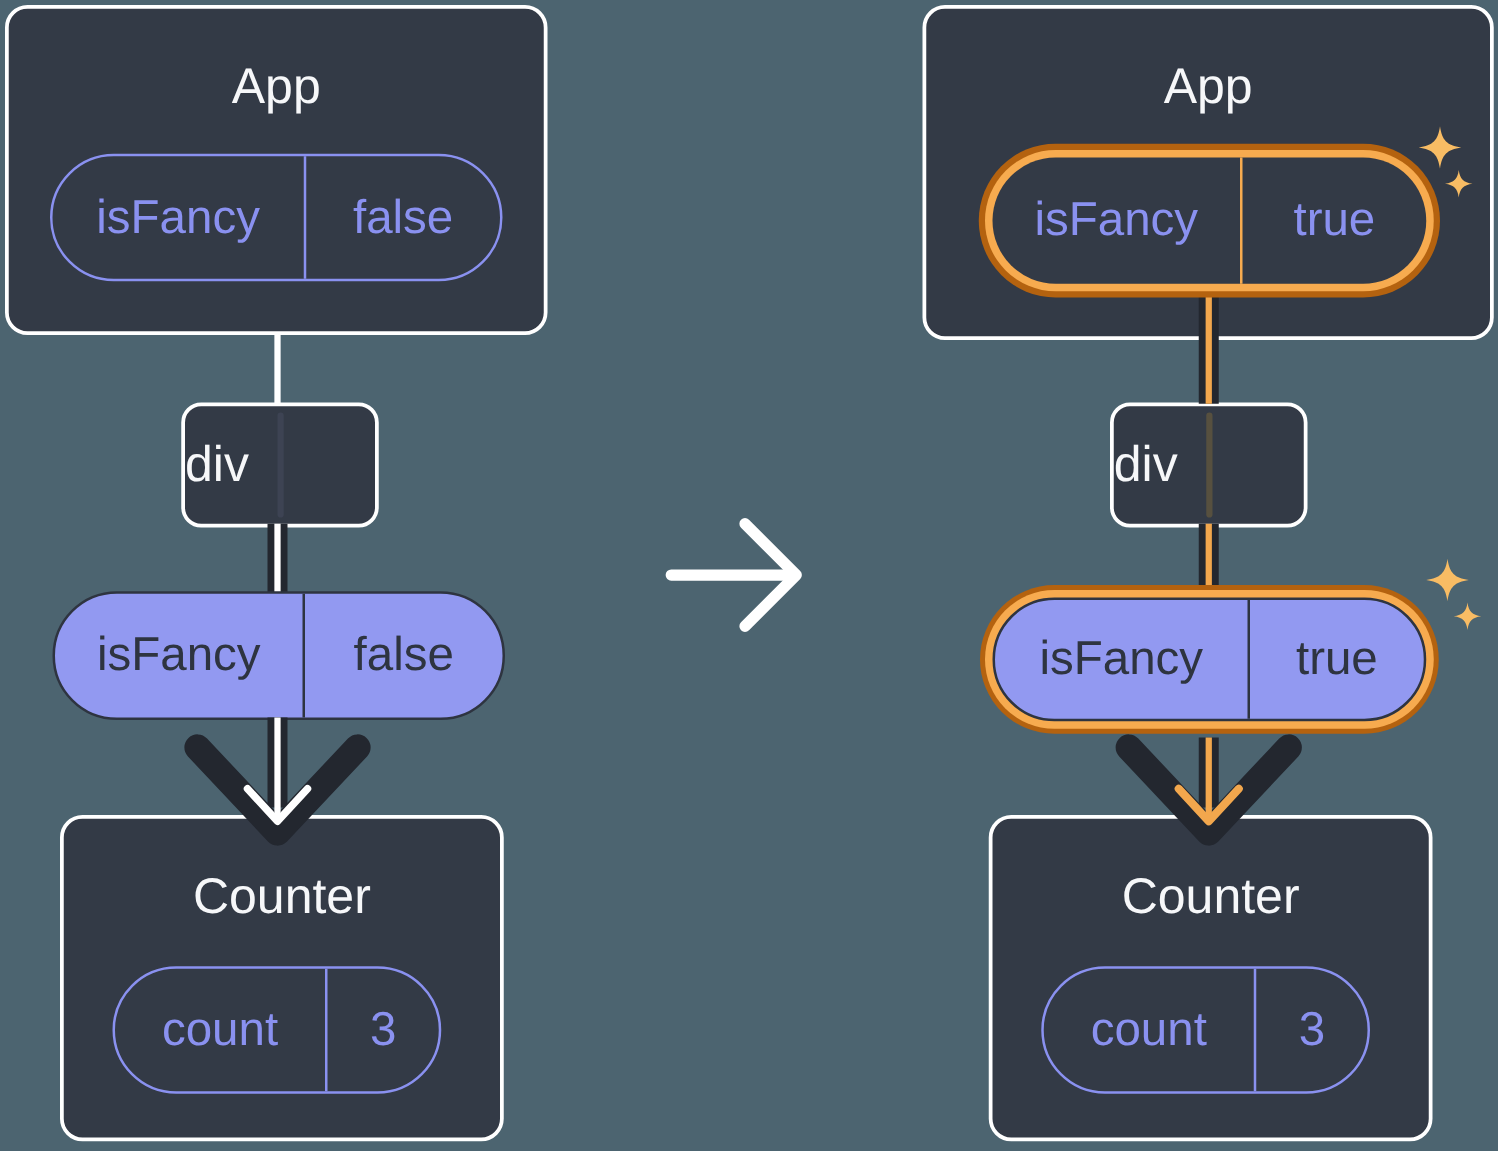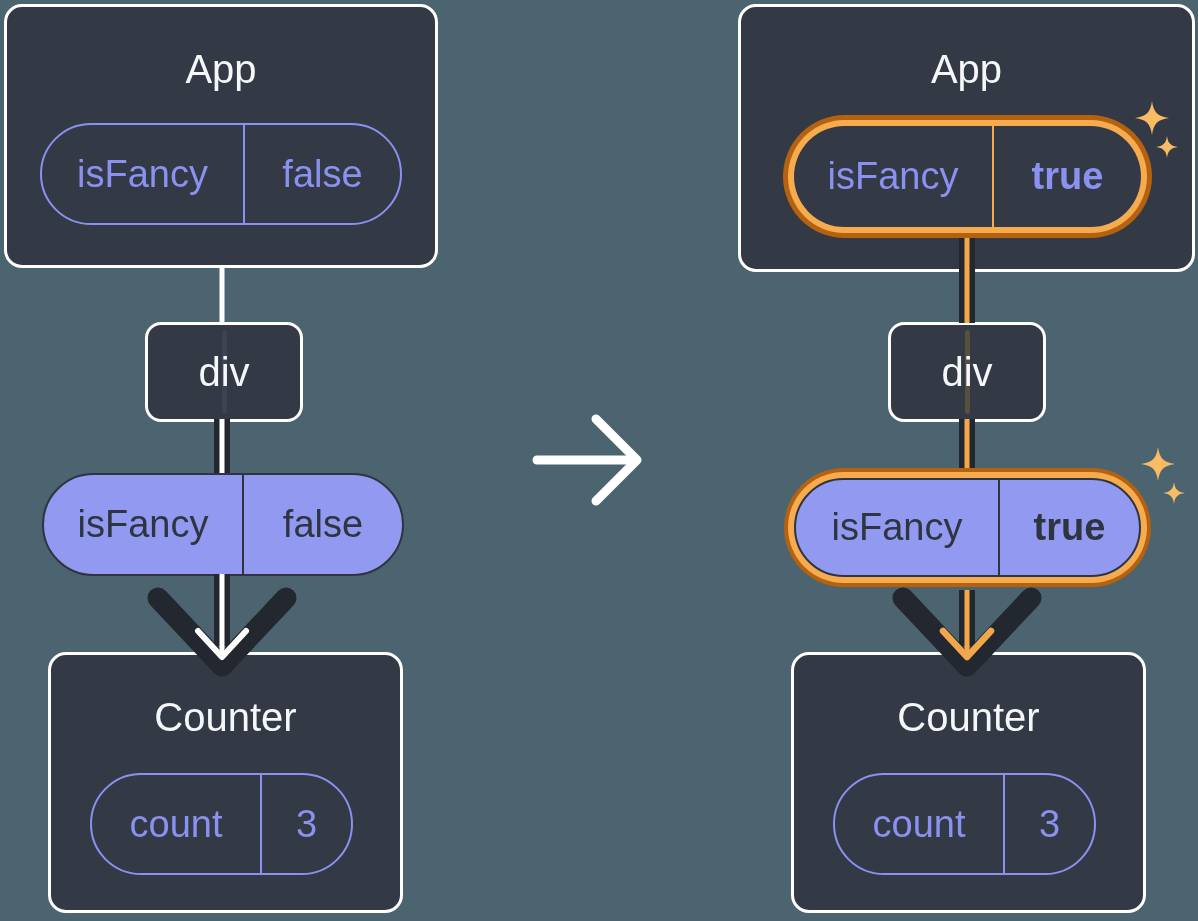--- a/index.html
+++ b/index.html
@@ -20,21 +20,21 @@
     position:absolute; left:0; right:0; top:40px; text-align:center;
     color:#F6F7F9; font-size:40px; font-weight:500;
   }
   .box--app-left     { left:4px;   top:4px;   width:434px; height:264px; }
   .box--app-right    { left:738px; top:4px;   width:457px; height:268px; }
   .box--div-left     { left:145px; top:322px; width:158px; height:100px; border-radius:16px; }
   .box--div-right    { left:888px; top:322px; width:158px; height:100px; border-radius:16px; }
   .box--counter-left { left:48px;  top:652px; width:355px; height:261px; }
   .box--counter-right{ left:791px; top:652px; width:355px; height:261px; }
 
-  .box--div-left, .box--div-right { display:flex; align-items:center; justify-content:center; }
+  .box--div-left, .box--div-right { display:flex; align-items:center; }
   .div-label { color:#F6F7F9; font-size:40px; font-weight:500; position:relative; z-index:2; }
   .pass-line {
     position:absolute; left:50%; top:5px; bottom:5px; width:5px;
     margin-left:-2.5px; border-radius:3px; z-index:1;
   }
   .pass-line--dim    { background:#3D4353; }
   .pass-line--orange { background:#57503F; }
 
   .pill {
     position:absolute; box-sizing:border-box; z-index:3;
@@ -57,21 +57,21 @@
 
   
   .pill--ring-dark {
     background:#333A46; color:#8A91F0; border:none;
     box-shadow:0 0 0 6px #F7AB4F, 0 0 0 11px #B4620F;
   }
   .pill--ring-dark .cell--name { border-right:2.5px solid #F7AB4F; }
   .pill--ring-solid {
     box-shadow:0 0 0 6px #F7AB4F, 0 0 0 10px #B4620F;
   }
-  .value-bold { font-weight:700; }
+  .value-bold { font-weight:400; }
 
   .pill--app-left     { left:40px;  top:123px; width:362px; height:102px; }
   .pill--app-left     .cell--name { width:203px; }
   .pill--prop-left    { left:42px;  top:473px; width:362px; height:103px; }
   .pill--prop-left    .cell--name { width:200px; }
   .pill--counter-left { left:90px;  top:773px; width:263px; height:102px; }
   .pill--counter-left .cell--name { width:170px; }
 
   .pill--app-right     { left:794px; top:126px; width:347px; height:101px; border-radius:51px; }
   .pill--app-right     .cell--name { width:200px; }

